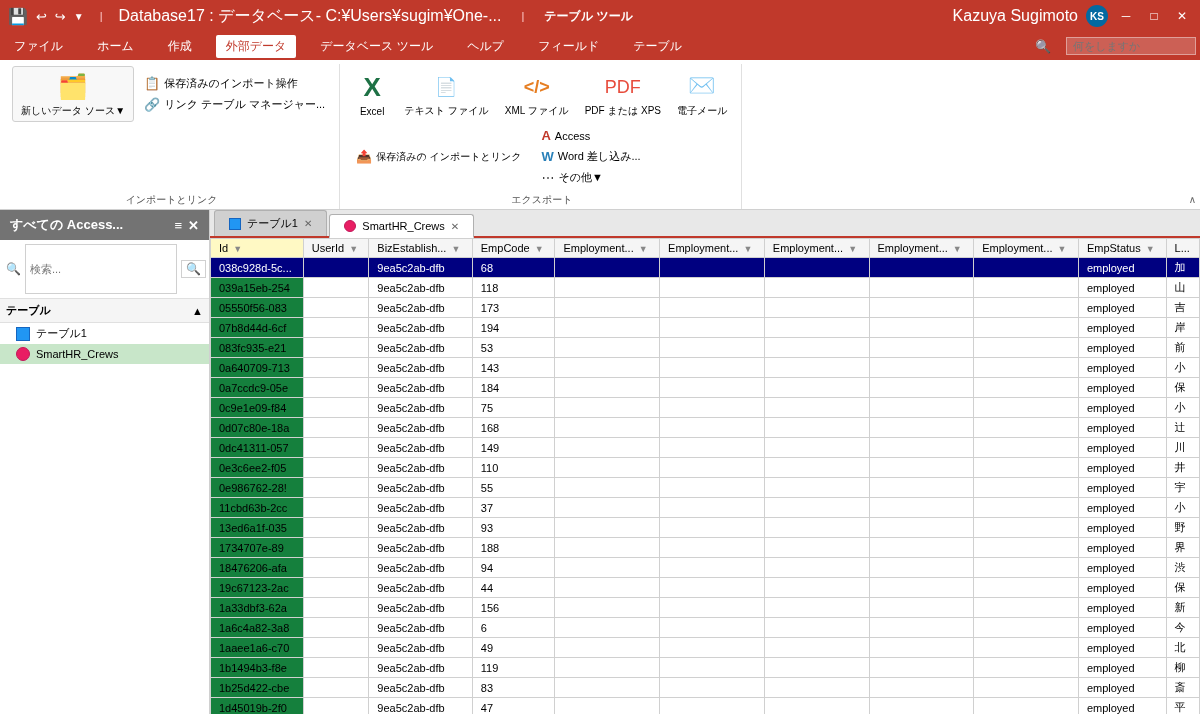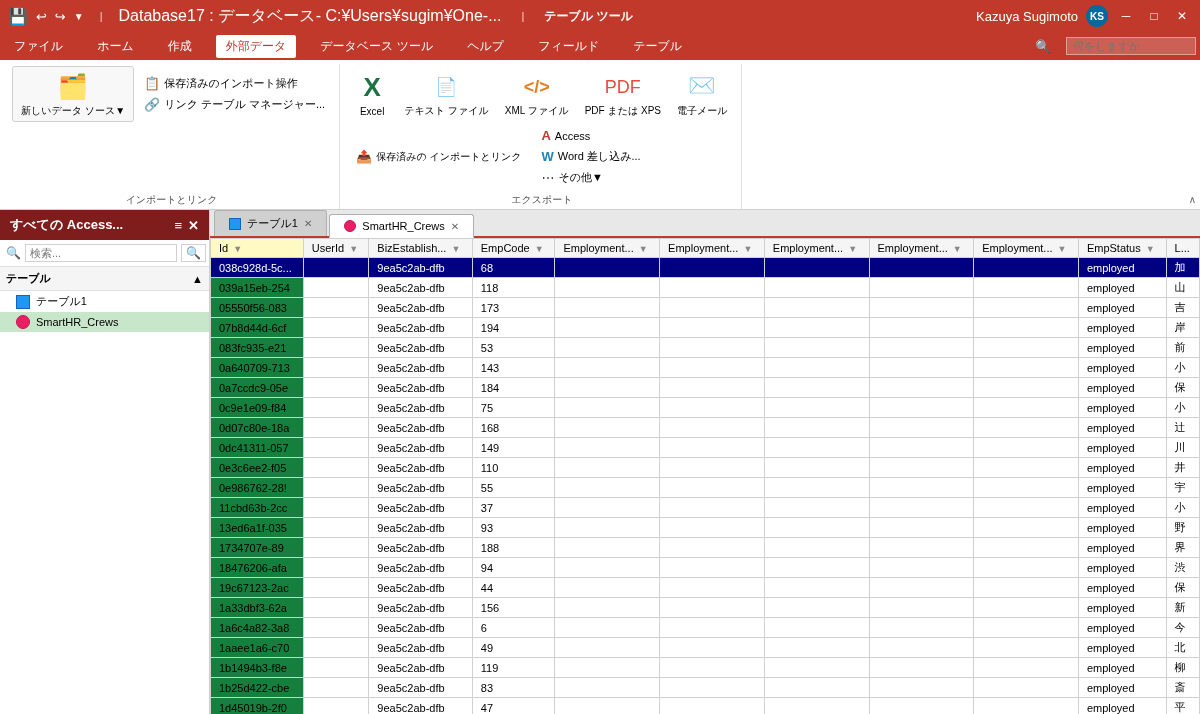--- a/index.html
+++ b/index.html
@@ -28,21 +28,21 @@
     .ribbon-btn-small { display: flex; align-items: center; gap: 4px; cursor: pointer; padding: 2px 6px; border-radius: 3px; font-size: 11px; white-space: nowrap; }
     .icon-xl { width: 32px; height: 32px; display: flex; align-items: center; justify-content: center; font-size: 20px; }
     .ribbon-collapse { position: absolute; right: 4px; bottom: 4px; font-size: 10px; cursor: pointer; color: #666; }
     .search-box-header { border: 1px solid #d0d0d0; padding: 2px 6px; font-size: 12px; width: 120px; }
 
     
     .main-area { display: flex; height: calc(714px - 32px - 28px - 100px - 22px); }
 
     
     .sidebar { width: 210px; background: white; border-right: 1px solid #d0d0d0; display: flex; flex-direction: column; }
-    .sidebar-header { background: #7f1d1d; color: white; padding: 6px 10px; font-size: 13px; font-weight: bold; display: flex; align-items: center; justify-content: space-between; }
+    .sidebar-header { background: #737373; color: white; padding: 6px 10px; font-size: 13px; font-weight: bold; display: flex; align-items: center; justify-content: space-between; }
     .sidebar-header-icons { display: flex; gap: 6px; }
     .sidebar-search { padding: 4px 6px; display: flex; align-items: center; gap: 4px; border-bottom: 1px solid #e0e0e0; }
     .sidebar-search input { border: 1px solid #d0d0d0; padding: 2px 4px; font-size: 11px; width: 130px; }
     .sidebar-section { padding: 4px 6px; display: flex; align-items: center; justify-content: space-between; background: #f5f5f5; border-bottom: 1px solid #e0e0e0; font-weight: bold; font-size: 11px; }
     .sidebar-item { padding: 3px 16px; font-size: 11px; cursor: pointer; display: flex; align-items: center; gap: 6px; }
     .sidebar-item.active { background: #c8e6c9; }
     .table-small-icon { display: inline-block; width: 14px; height: 14px; background: #2196F3; border: 1px solid #1565C0; }
     .table-pink-icon { display: inline-block; width: 14px; height: 14px; background: #e91e63; border: 1px solid #c2185b; border-radius: 50%; }
 
     
@@ -73,21 +73,21 @@
     <span style="cursor:pointer; font-size:16px; color:white;">💾</span>
     <span style="cursor:pointer; font-size:13px;">↩</span>
     <span style="cursor:pointer; font-size:13px;">↪</span>
     <span style="cursor:pointer; font-size:10px;">▼</span>
     <span style="color:#ffcccc; margin: 0 8px;">|</span>
     <span style="font-size:16px;">Database17 : データベース- C:¥Users¥sugim¥One-...</span>
     <span style="margin: 0 12px; color:#ffcccc;">|</span>
     <span style="font-size:12px; font-weight:bold;">テーブル ツール</span>
   </div>
   <div class="titlebar-right">
-    <span style="font-size:13px;">Kazuya Sugimoto</span>
+    <span style="font-size:16px;">Kazuya Sugimoto</span>
     <div class="user-badge">KS</div>
     <div class="win-btn">─</div>
     <div class="win-btn">□</div>
     <div class="win-btn close">✕</div>
   </div>
 </div>
 
 <div class="menubar">
   <span class="menu-item">ファイル</span>
   <span class="menu-item">ホーム</span>
@@ -192,21 +192,21 @@
   <div class="sidebar">
     <div class="sidebar-header">
       <span>すべての Access...</span>
       <div class="sidebar-header-icons">
         <span style="cursor:pointer;">≡</span>
         <span style="cursor:pointer;">✕</span>
       </div>
     </div>
     <div class="sidebar-search">
       <span style="font-size:12px; color:#888;">🔍</span>
-      <input type="text" style="border: 1px solid rgb(208, 208, 208); padding: 2px 4px; font-size: 11px; width: 168px; font-family: Meiryo, sans-serif;" placeholder="検索...">
+      <input type="text" style="border: 1px solid rgb(208, 208, 208); padding: 18px 4px; font-size: 11px; width: 168px; font-family: Meiryo, sans-serif;" placeholder="検索...">
       <span style="border:1px solid #d0d0d0; padding:1px 4px; cursor:pointer; font-size:12px;">🔍</span>
     </div>
     <div class="sidebar-section">
       <span>テーブル</span>
       <span style="cursor:pointer;">▲</span>
     </div>
     <div class="sidebar-item">
       <span class="table-small-icon"></span>
       <span>テーブル1</span>
     </div>

